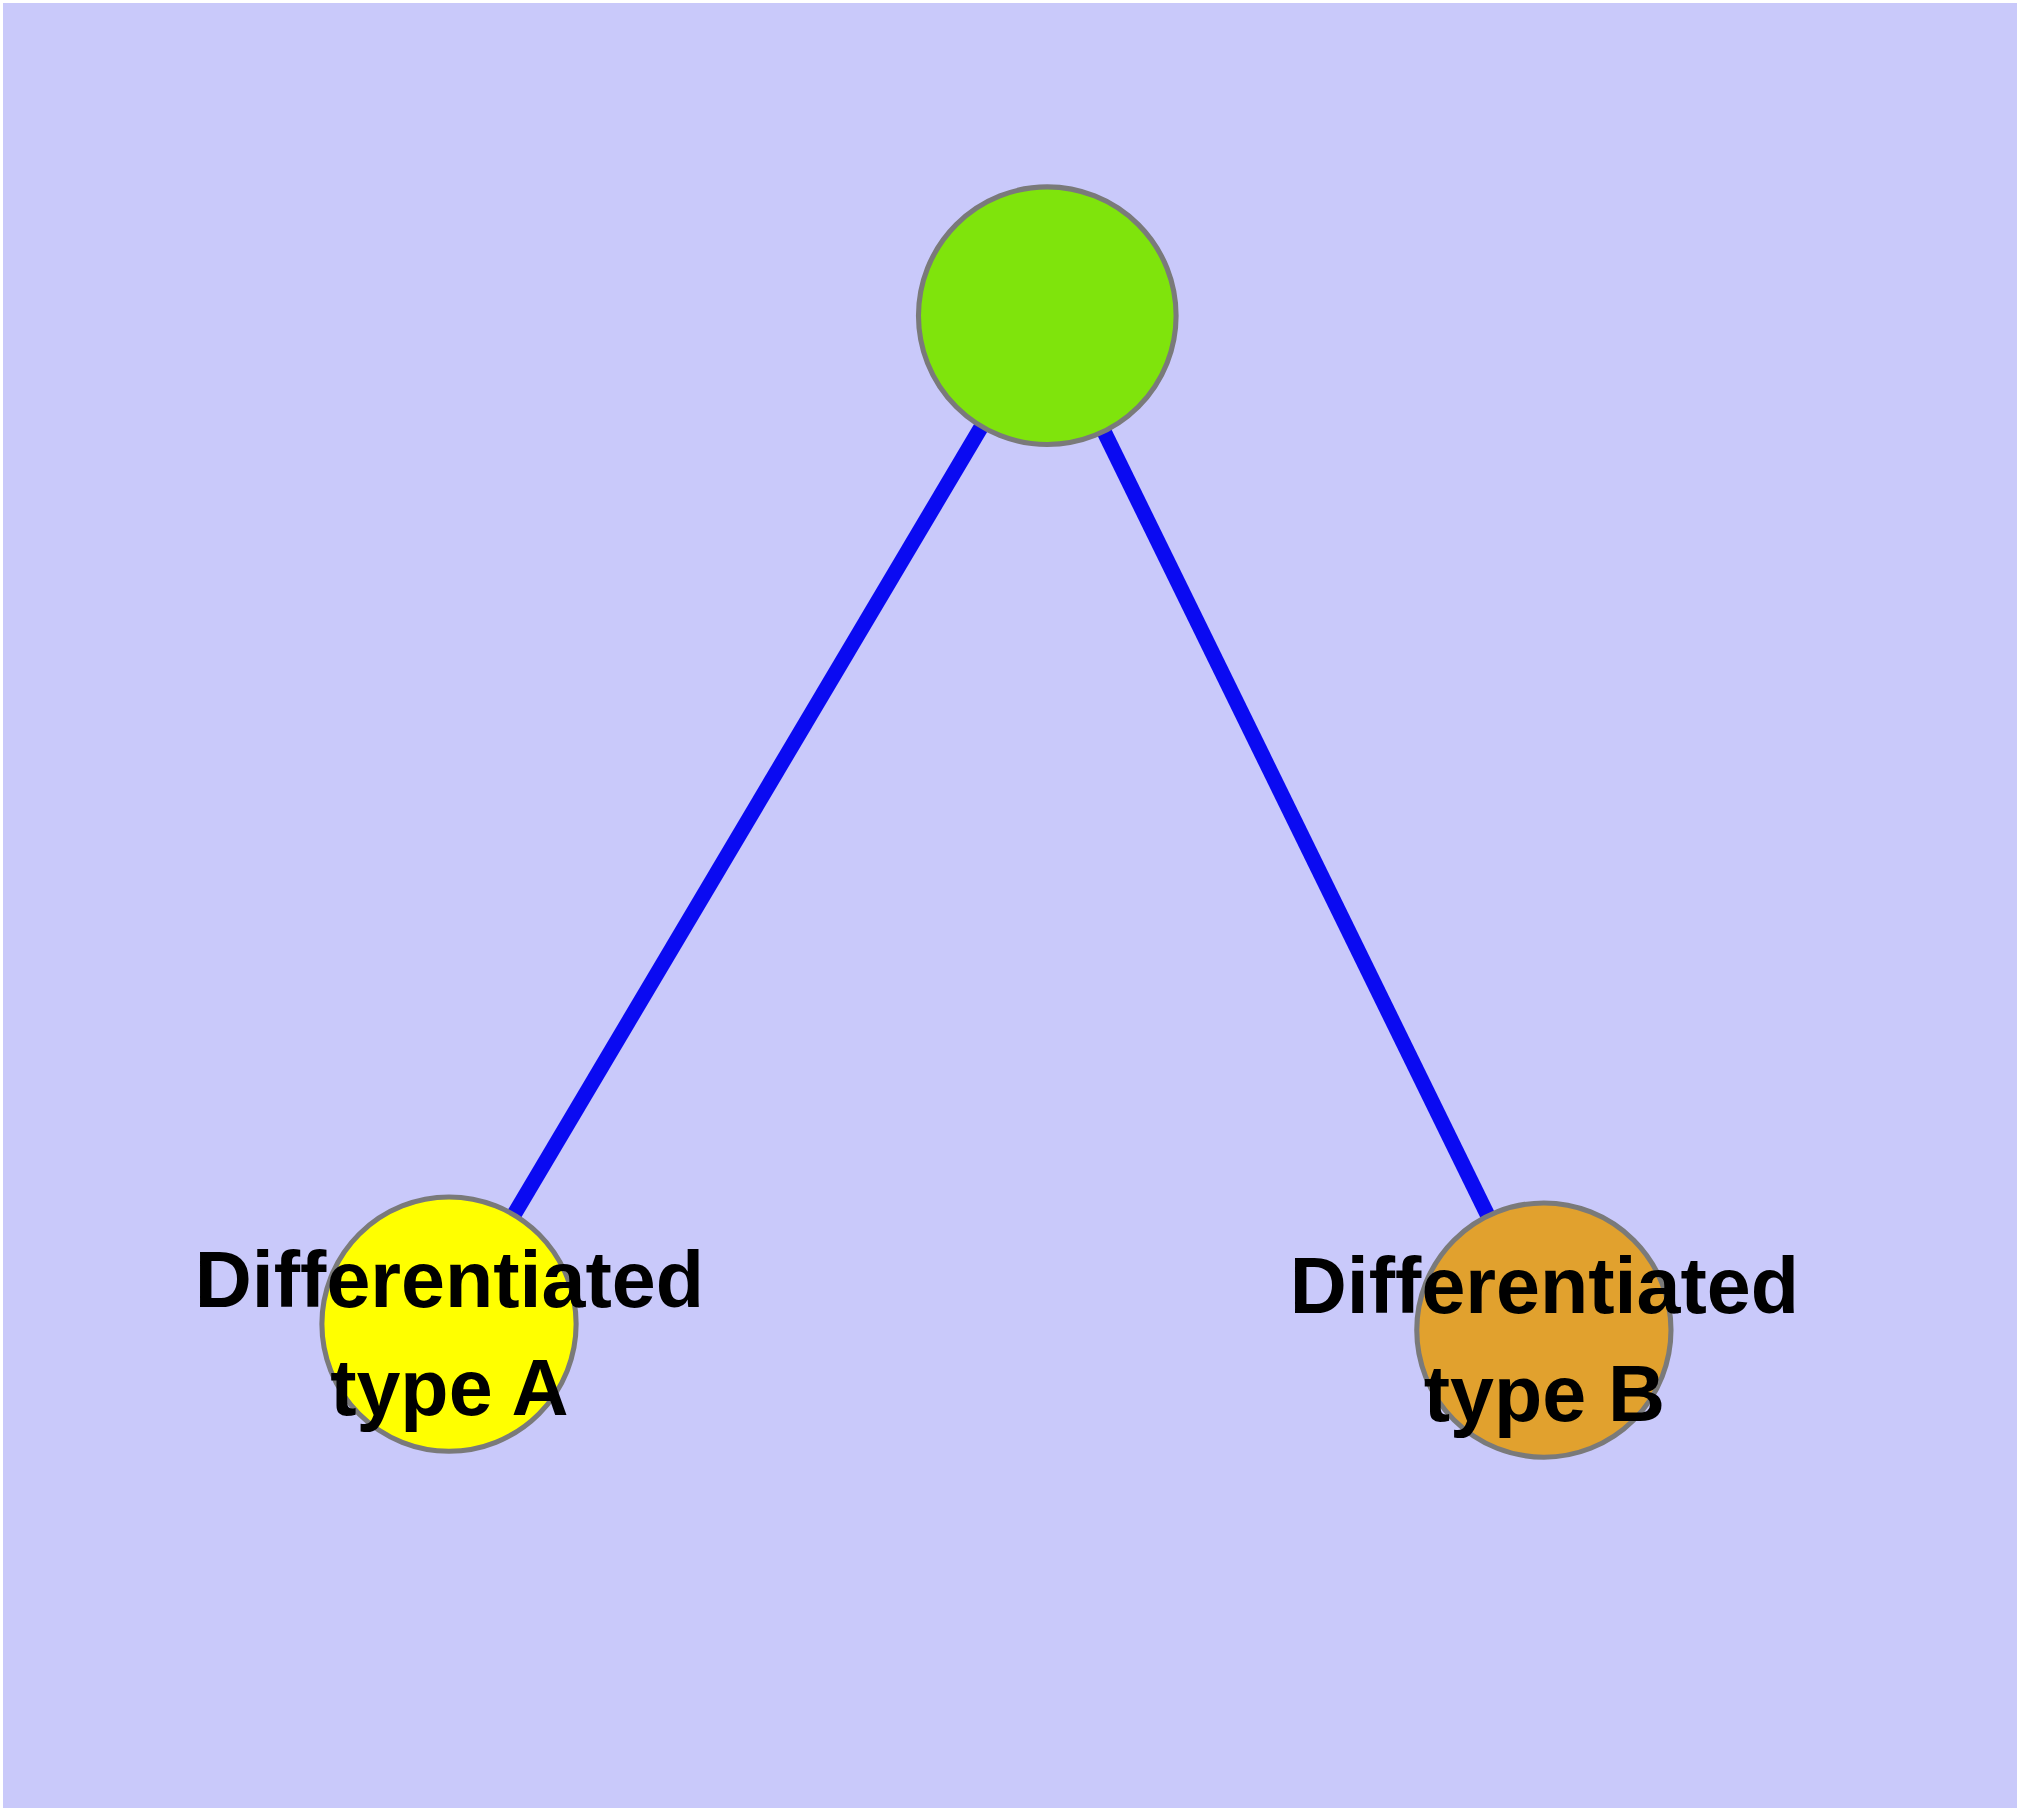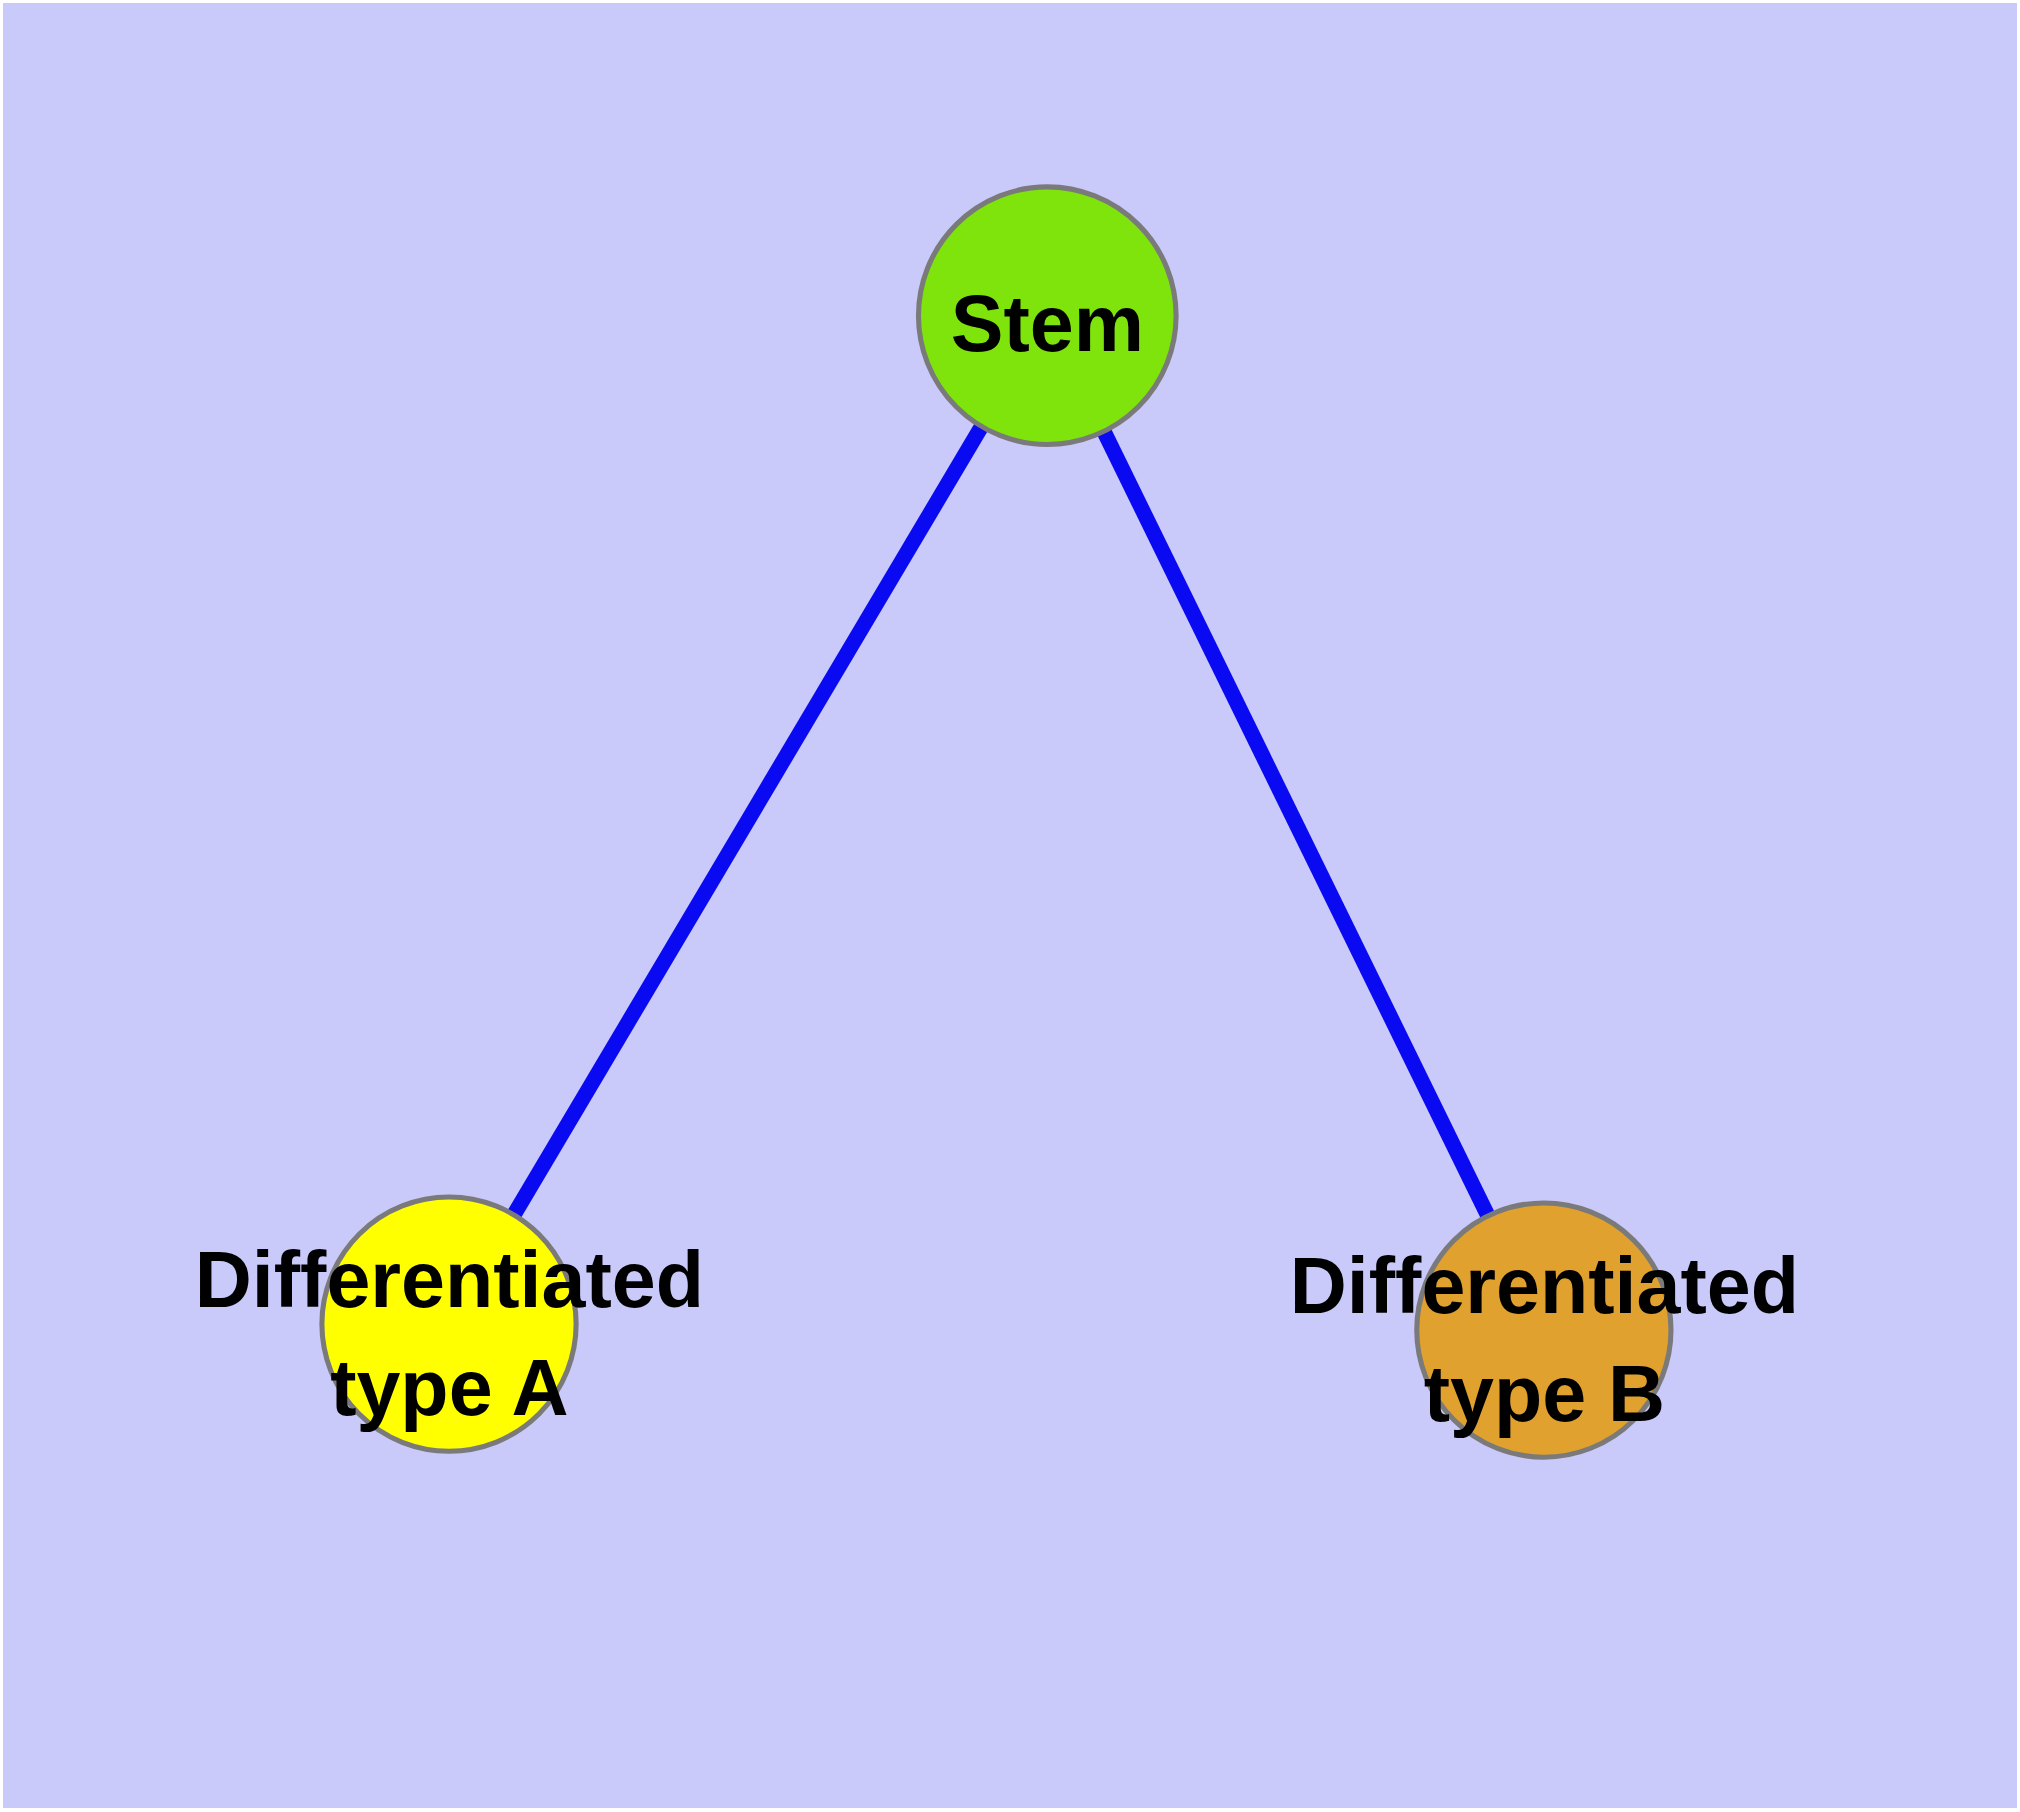--- a/index.html
+++ b/index.html
@@ -50,19 +50,18 @@
 
 <div class="stage" style="background: rgb(201, 201, 250);">
   <svg class="graph-svg" viewBox="0 0 2376 2130" xmlns="http://www.w3.org/2000/svg">
     <line id="edge-0" class="edge" x1="1232" y1="369" x2="526" y2="1559" stroke="#0A0AF2"></line>
     <line id="edge-1" class="edge" x1="1232" y1="369" x2="1818" y2="1566" stroke="#0A0AF2"></line>
     <circle id="circle-stem" class="node-circle" cx="1232" cy="369" r="152" fill="#7FE40C" stroke="#7A7A7A"></circle>
     <circle id="circle-diff-a" class="node-circle" cx="526" cy="1559" r="150" fill="#FFFF00" stroke="#7A7A7A"></circle>
     <circle id="circle-diff-b" class="node-circle" cx="1818" cy="1566" r="150" fill="#E1A12E" stroke="#7A7A7A"></circle>
   </svg>
 
-  <div class="node-label" id="label-stem" style="left: 1044px; top: 321px;">Stem</div>
   <div class="node-label" id="label-diff-a" style="left: 446px; top: 1330px;">Differentiated
 type A</div>
   <div class="node-label" id="label-diff-b" style="left: 1541px; top: 1336px;">Differentiated
 type B</div>
 </div>
 
 
 </body></html>

